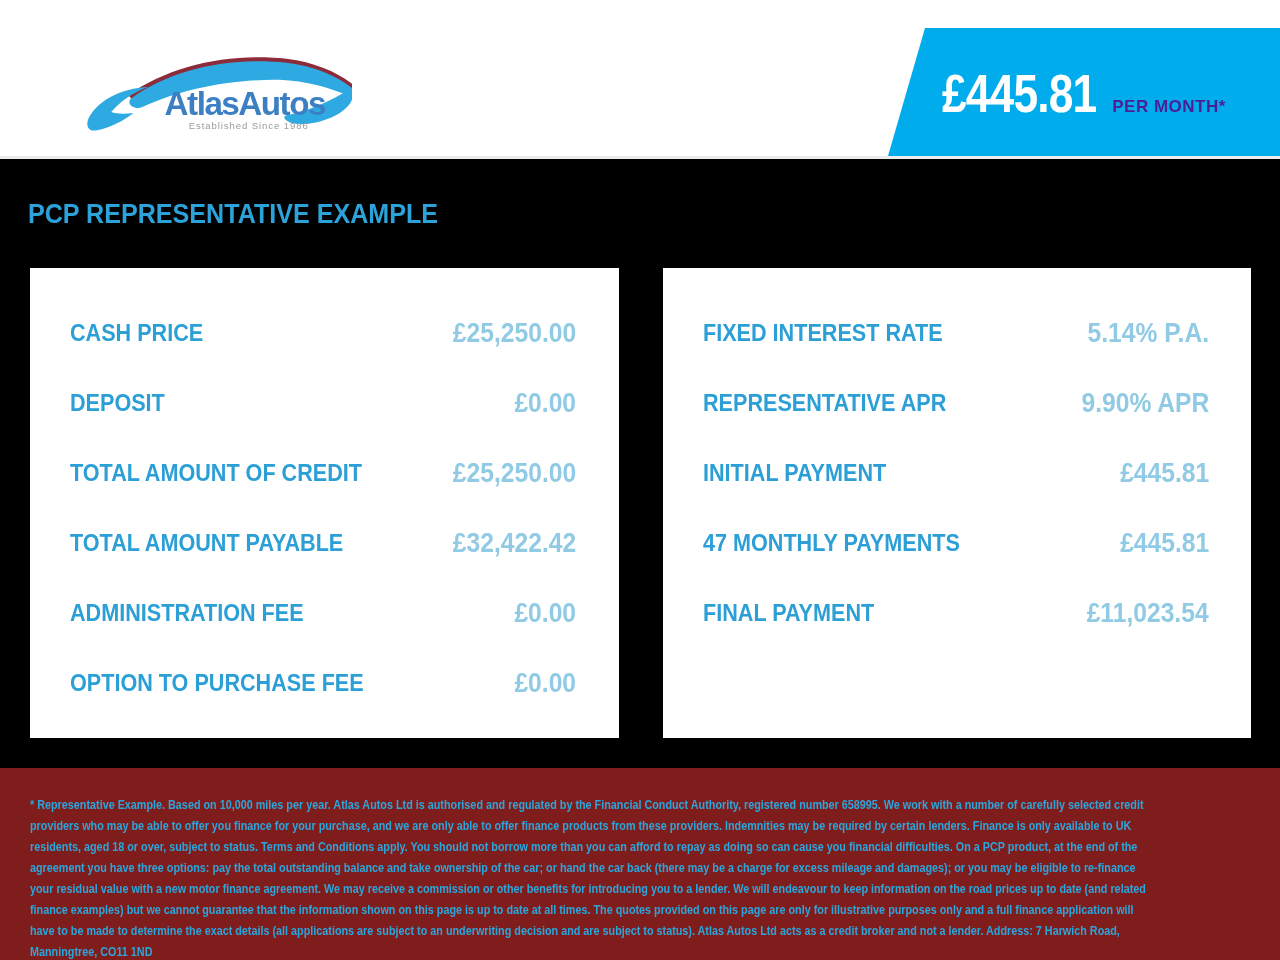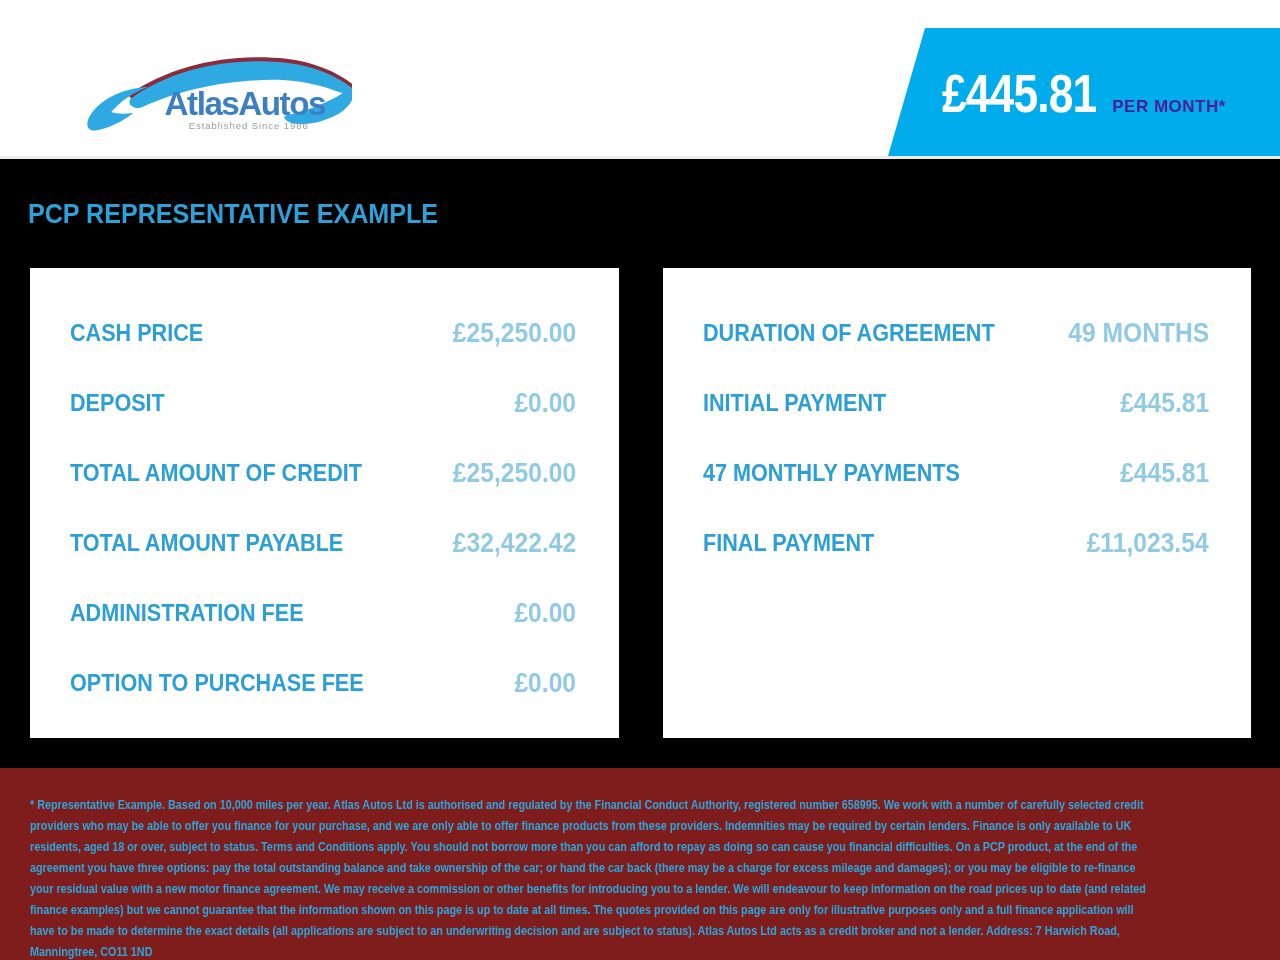--- a/index.html
+++ b/index.html
@@ -154,22 +154,26 @@
         <span class="row-value">£0.00</span>
       </div>
       <div class="row">
         <span class="row-label">OPTION TO PURCHASE FEE</span>
         <span class="row-value">£0.00</span>
       </div>
     </div>
 
     <div class="panel">
       <div class="row">
-        <span class="row-label">DURATION OF AGREEMENT</span>
-        <span class="row-value">49 MONTHS</span>
+        <span class="row-label">FIXED INTEREST RATE</span>
+        <span class="row-value">5.14% P.A.</span>
+      </div>
+      <div class="row">
+        <span class="row-label">REPRESENTATIVE APR</span>
+        <span class="row-value">9.90% APR</span>
       </div>
       <div class="row">
         <span class="row-label">INITIAL PAYMENT</span>
         <span class="row-value">£445.81</span>
       </div>
       <div class="row">
         <span class="row-label">47 MONTHLY PAYMENTS</span>
         <span class="row-value">£445.81</span>
       </div>
       <div class="row">

